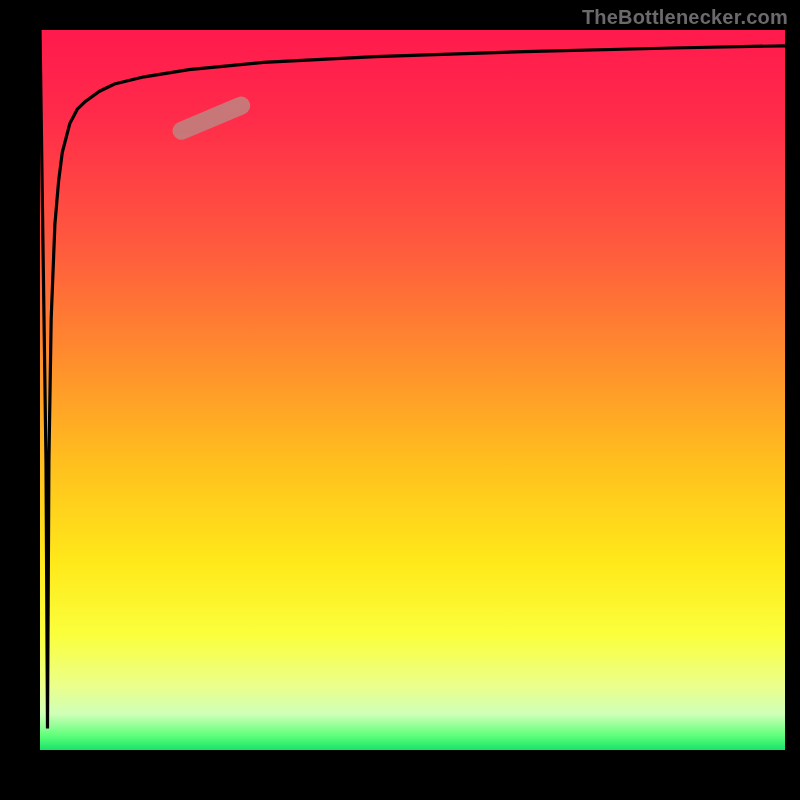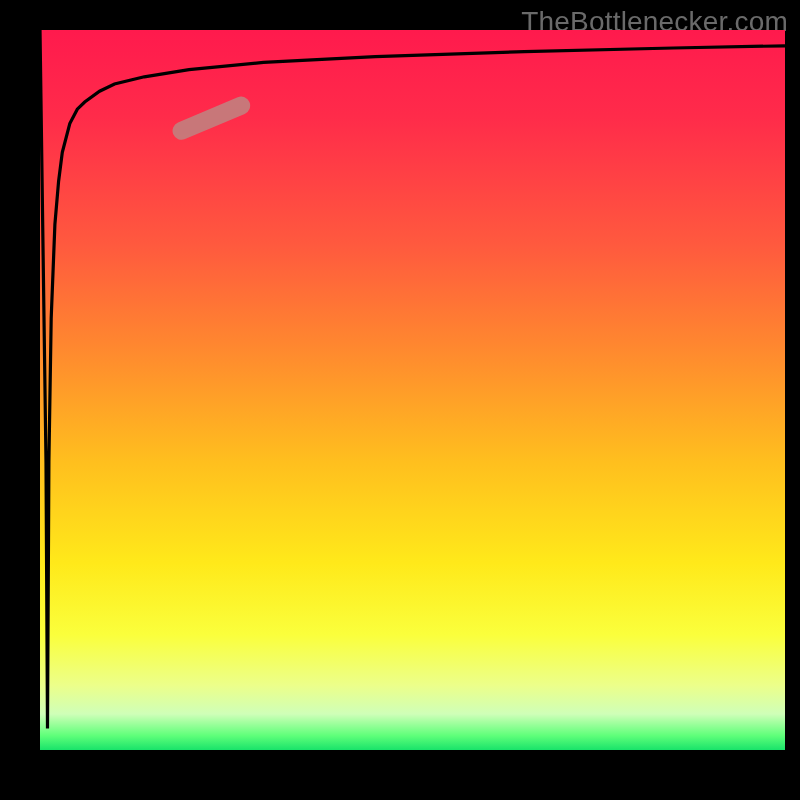--- a/index.html
+++ b/index.html
@@ -34,22 +34,22 @@
       #ecff8a 91%,
       #cfffb8 95%,
       #5fff7a 98%,
       #19e36a 100%
     );
   }
   .watermark {
     position: absolute;
     top: 6px;
     right: 12px;
-    font-size: 28px;
-    font-weight: 400;
+    font-size: 20px;
+    font-weight: 700;
     color: #6a6a6a;
     letter-spacing: 0.2px;
     user-select: none;
   }
   svg.curve {
     position: absolute;
     left: 0;
     top: 0;
     width: 745px;
     height: 720px;

